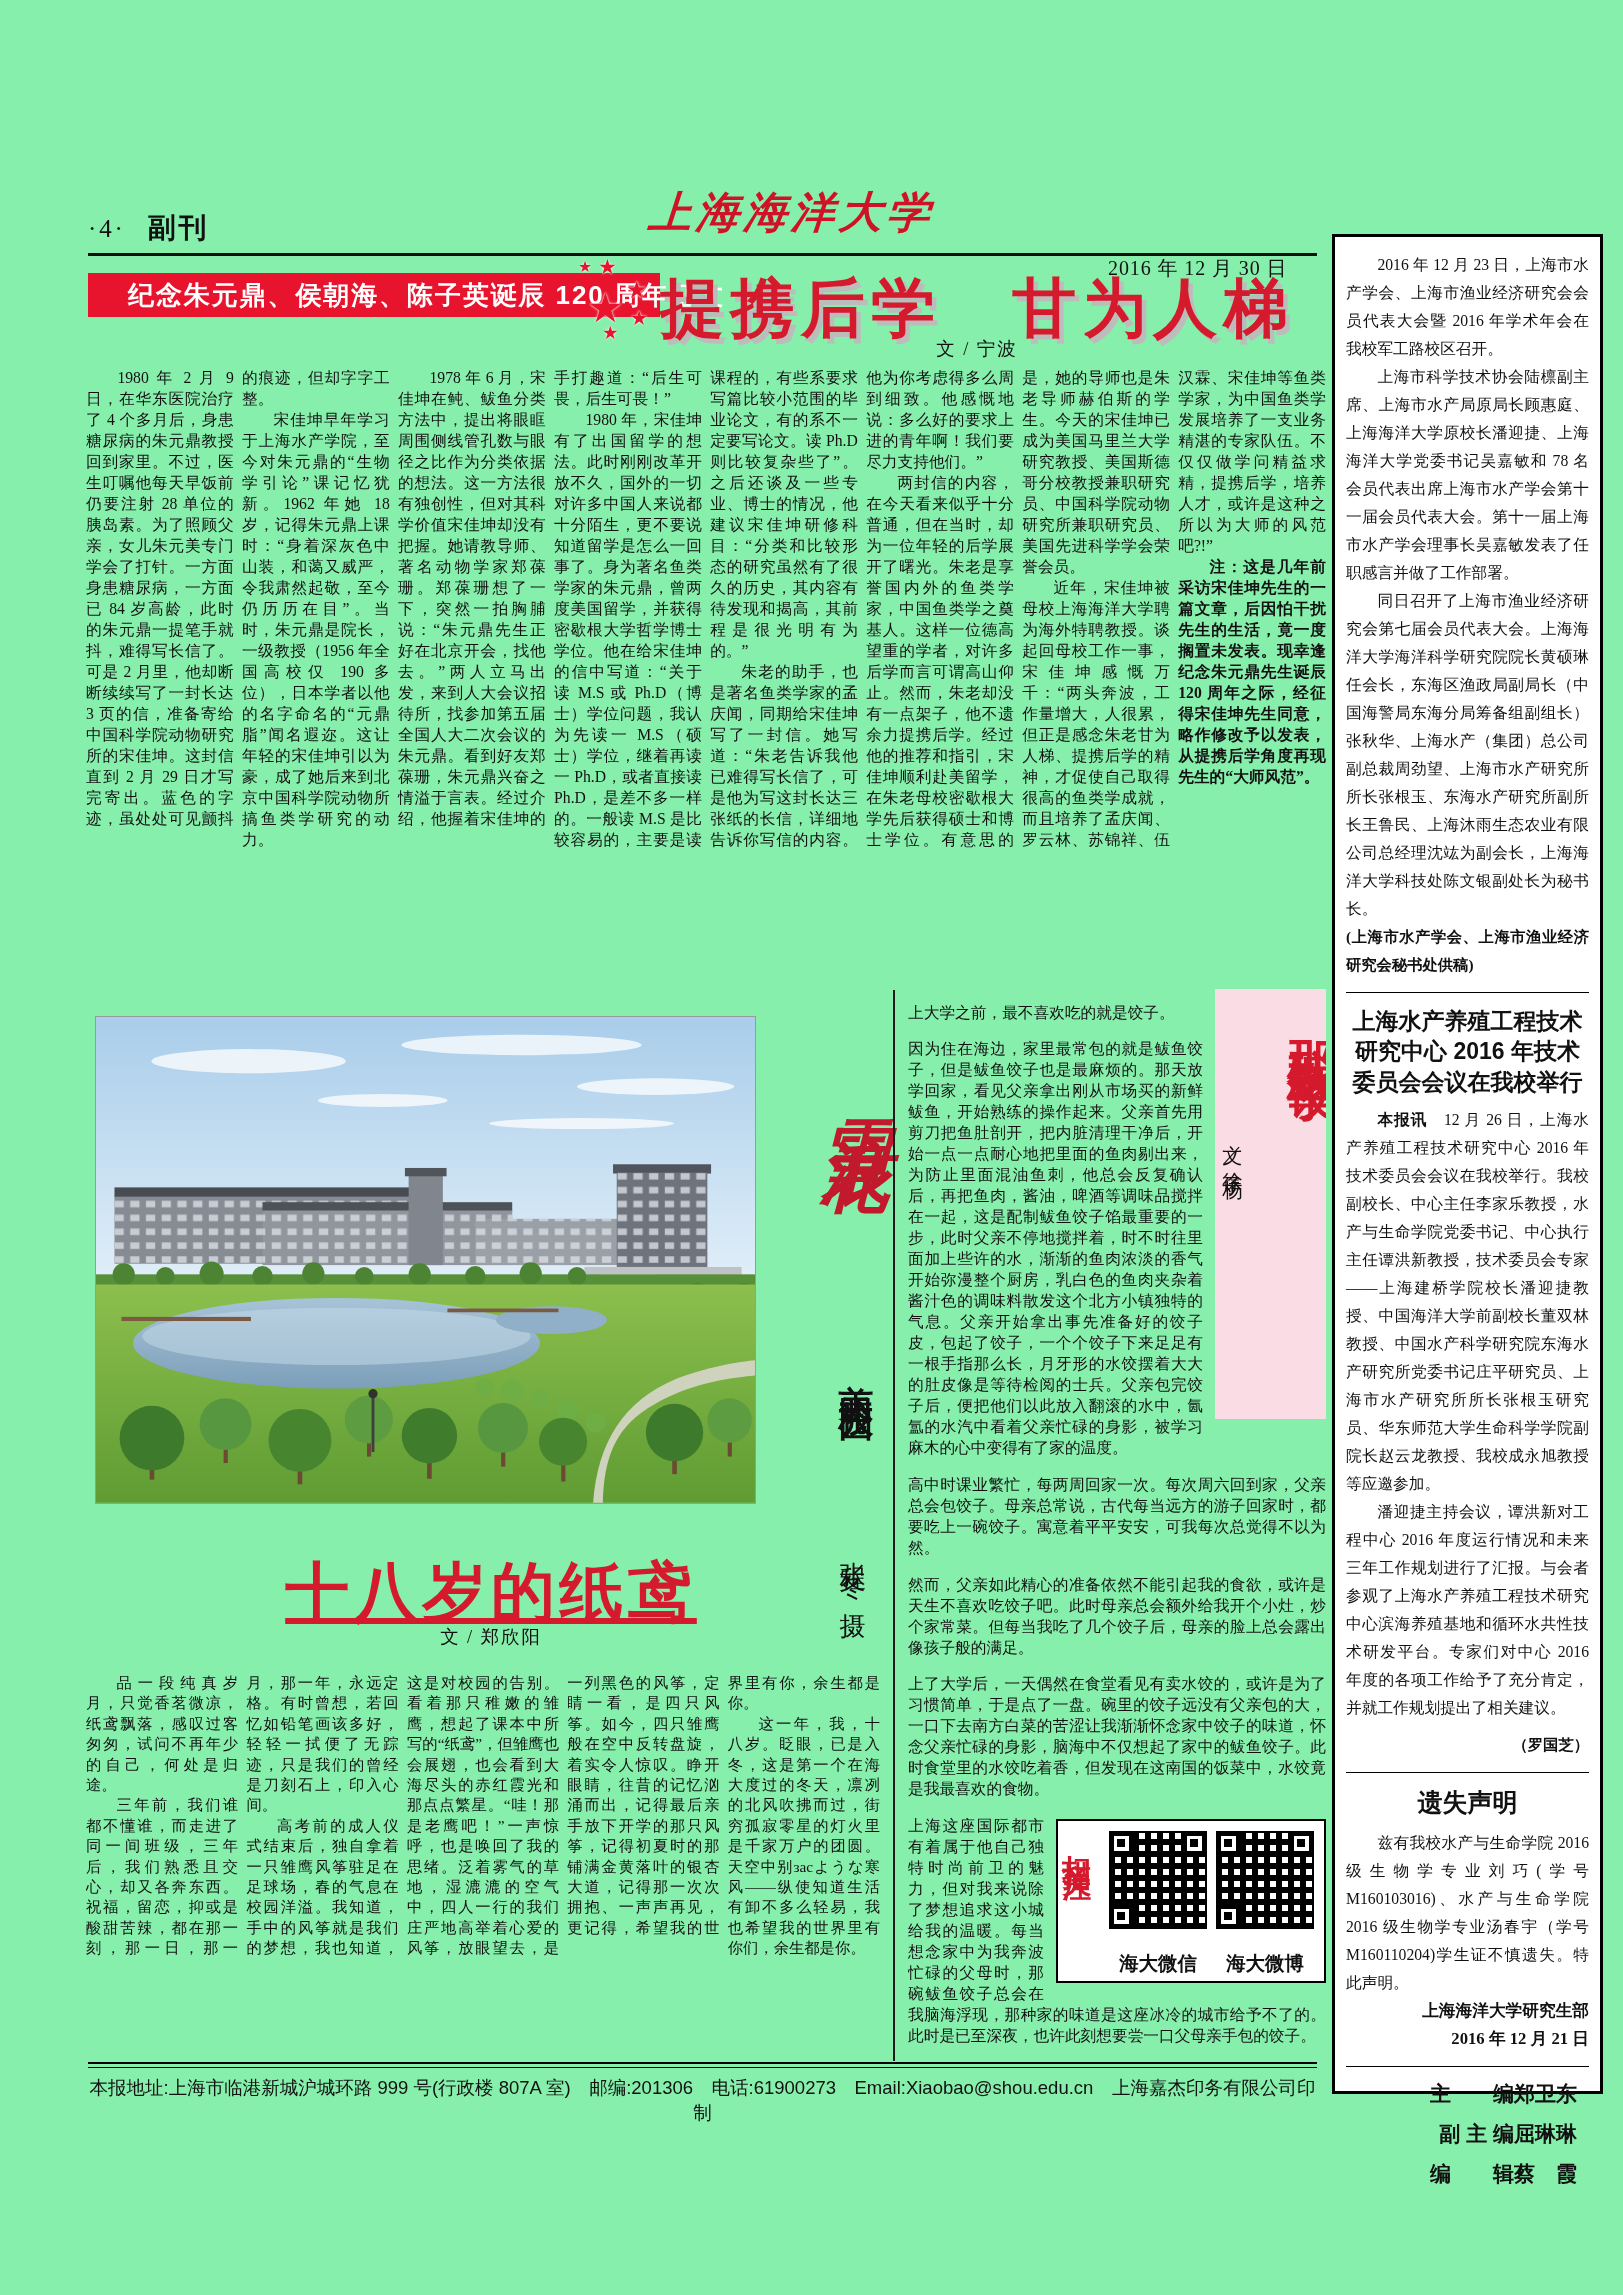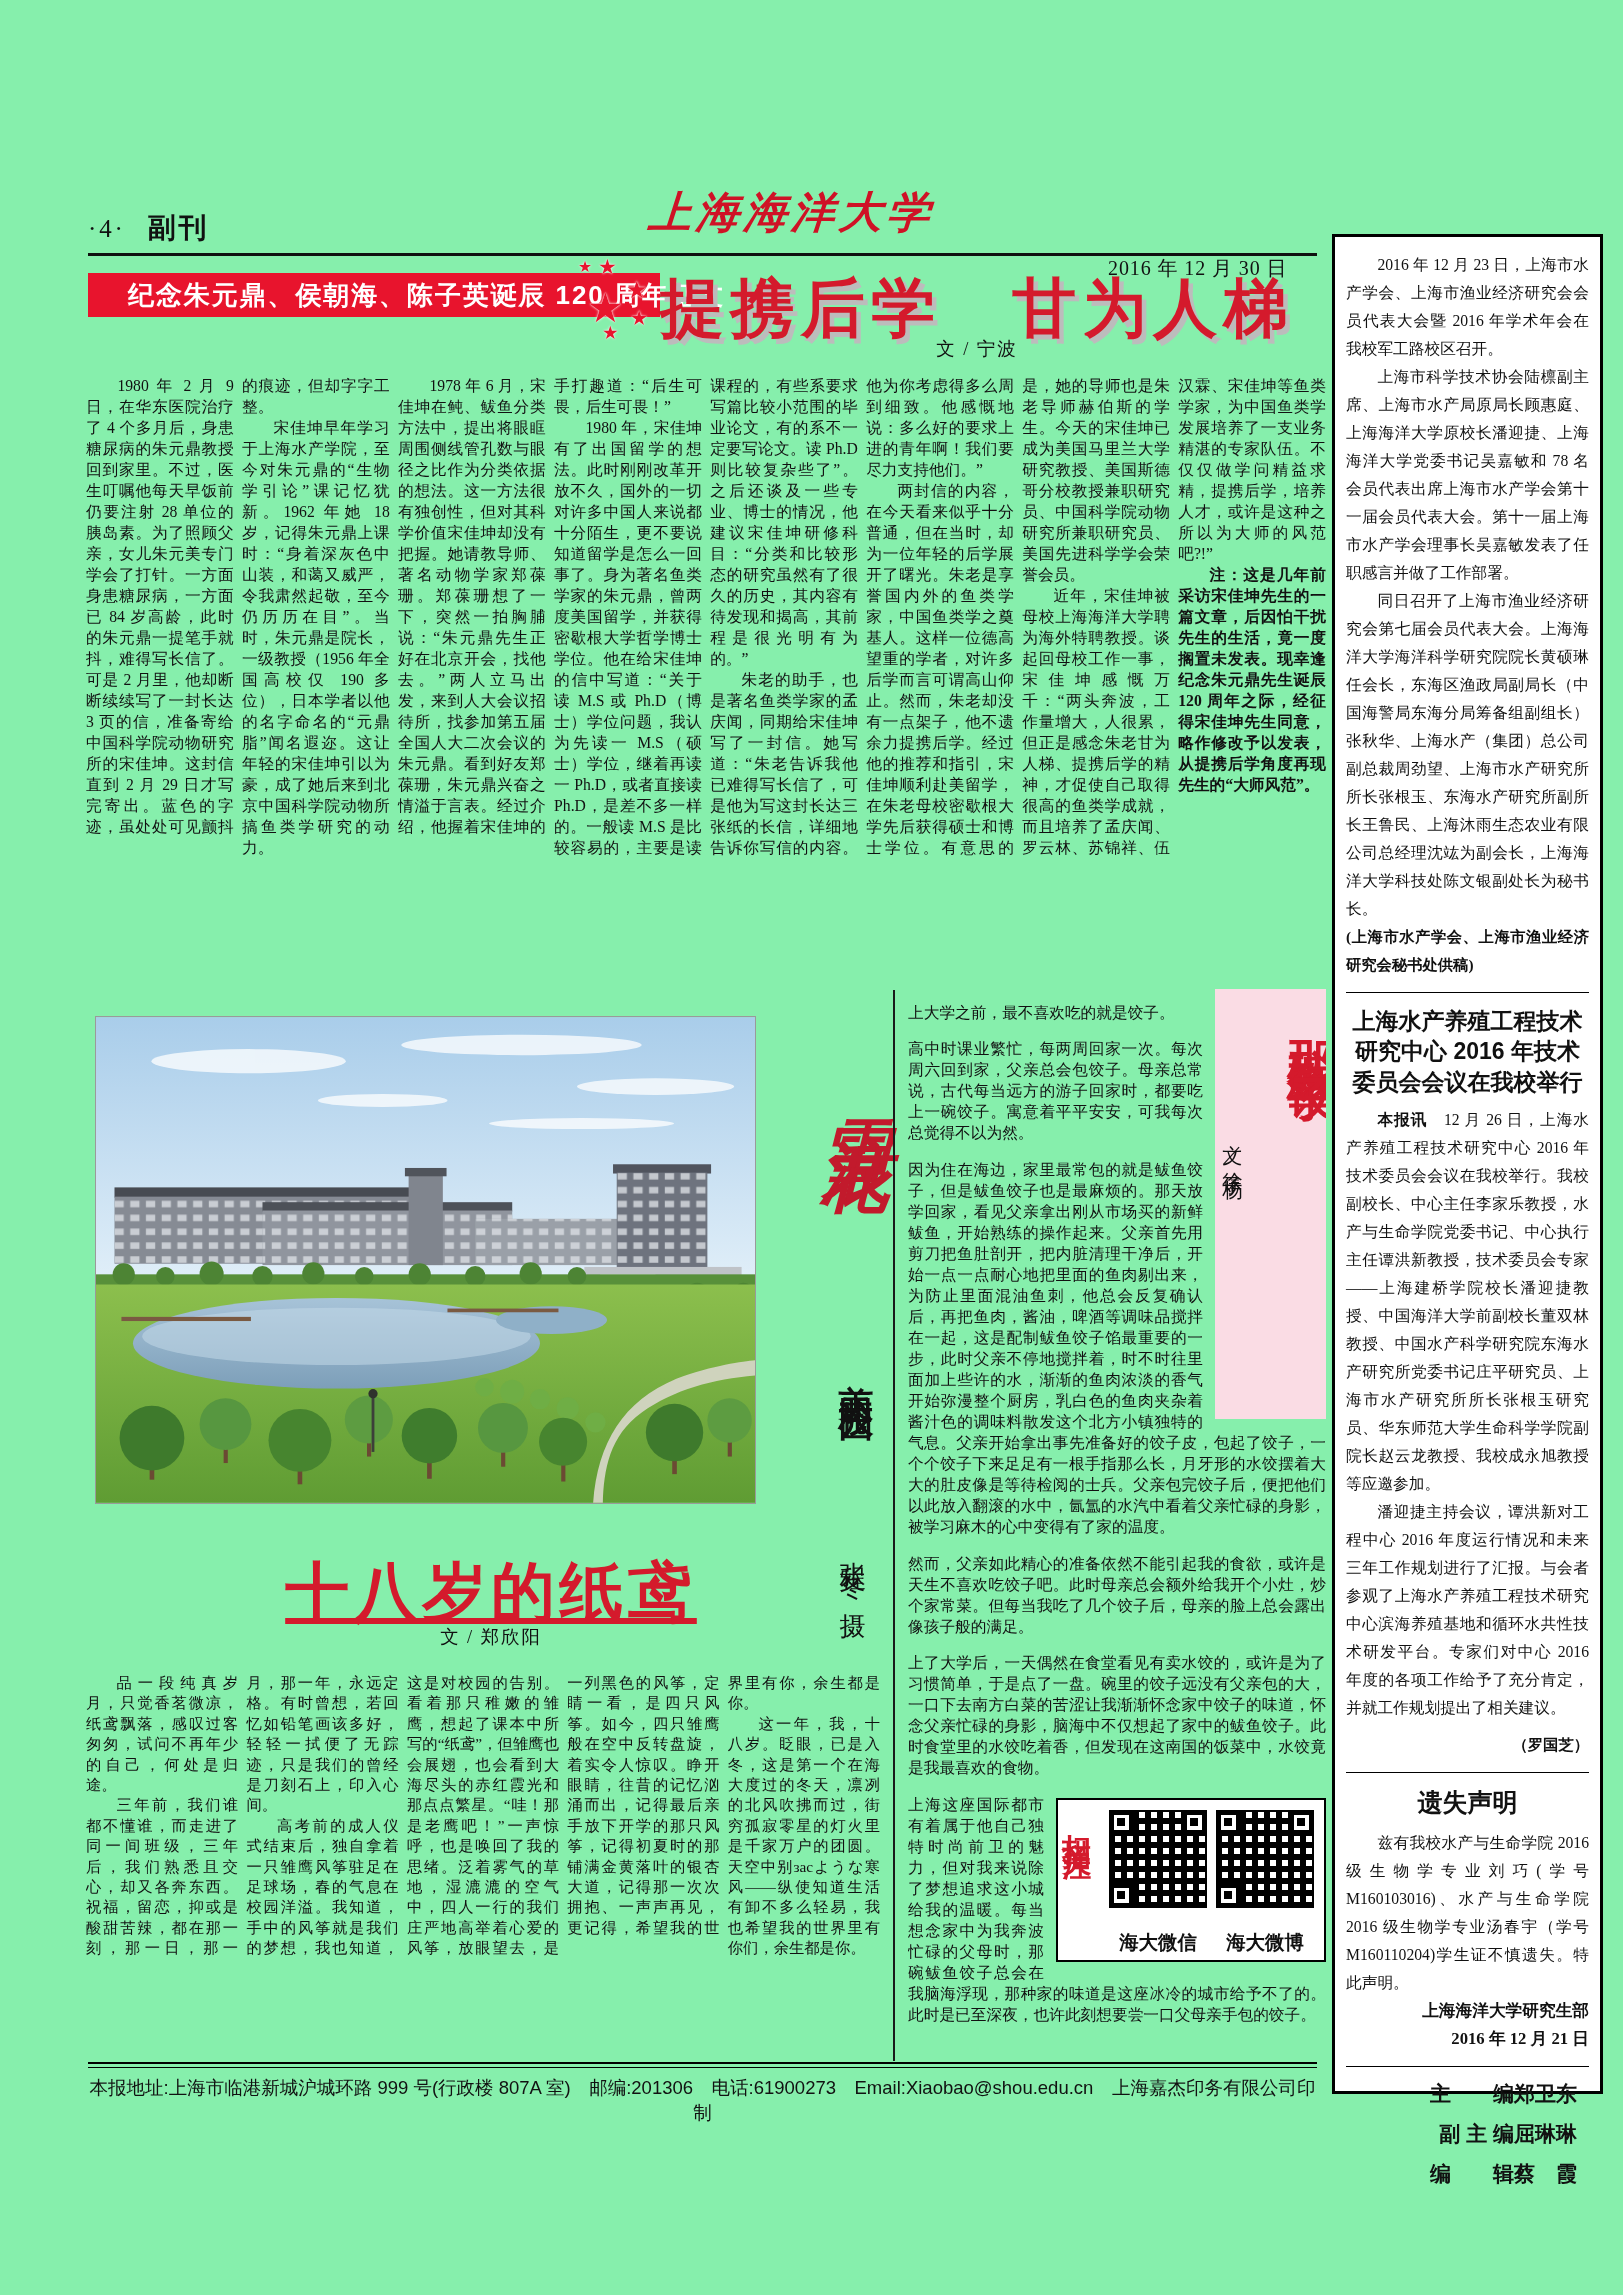--- a/index.html
+++ b/index.html
@@ -20,21 +20,21 @@
           font-weight:bold;font-size:26px;line-height:44px;padding-left:40px;letter-spacing:1.9px;white-space:nowrap;}
   .star{position:absolute;color:#e8142d;text-shadow:0 0 2.8px #fff,0 0 0.9px #fff;line-height:1;}
   .star::before{content:'★';}
 
   
   .headline{font-family:"Liberation Sans","DejaVu Sans",sans-serif;font-weight:bold;
             font-size:64px;color:#d41a2c;letter-spacing:6.5px;text-align:center;white-space:nowrap;
             text-shadow:4.6px 4.6px 0 #bcbcbc;}
   .byline{font-size:18.5px;text-align:center;letter-spacing:1.9px;}
   .body-cols{font-size:15.7px;line-height:21px;text-align:justify;column-gap:8.3px;column-fill:balance;}
-  .cols8{column-count:8;margin-top:8px;}
+  .cols8{column-count:8;}
   .cols5{column-count:5;margin-top:9px;}
   .body-cols p,.flow p{margin:0;text-indent:2em;}
   .note{font-weight:bold;}
 
   
   .photo{border:0.5px solid #9a9a9a;}
 
   
   .vert{writing-mode:vertical-rl;text-orientation:upright;white-space:nowrap;}
   .cap-title{font-size:69px;color:#c21a2c;font-weight:bold;font-style:italic;letter-spacing:13px;}
@@ -230,22 +230,22 @@
   <div class="abs vert cap-credit" style="left:835px;top:1541px;height:157px;">张程冬　摄</div>
 
   <div class="abs divider-v" style="left:893px;top:990px;height:1071px;"></div>
 
   <div class="abs jz-flow" style="left:908px;top:986px;width:418px;height:1076px;overflow:hidden;">
     <div class="jz-title-block">
       <div class="jz-title vert">那碗鲅鱼饺子</div>
       <div class="jz-byline vert">文／徐子杨</div>
     </div>
     <p>上大学之前，最不喜欢吃的就是饺子。</p>
+    <p>因为住在海边，家里最常包的就是鲅鱼饺子，但是鲅鱼饺子也是最麻烦的。那天放学回家，看见父亲拿出刚从市场买的新鲜鲅鱼，开始熟练的操作起来。父亲首先用剪刀把鱼肚剖开，把内脏清理干净后，开始一点一点耐心地把里面的鱼肉剔出来，为防止里面混油鱼刺，他总会反复确认后，再把鱼肉，酱油，啤酒等调味品搅拌在一起，这是配制鲅鱼饺子馅最重要的一步，此时父亲不停地搅拌着，时不时往里面加上些许的水，渐渐的鱼肉浓淡的香气开始弥漫整个厨房，乳白色的鱼肉夹杂着酱汁色的调味料散发这个北方小镇独特的气息。父亲开始拿出事先准备好的饺子皮，包起了饺子，一个个饺子下来足足有一根手指那么长，月牙形的水饺摆着大大的肚皮像是等待检阅的士兵。父亲包完饺子后，便把他们以此放入翻滚的水中，氤氲的水汽中看着父亲忙碌的身影，被学习麻木的心中变得有了家的温度。</p>
     <p>高中时课业繁忙，每两周回家一次。每次周六回到家，父亲总会包饺子。母亲总常说，古代每当远方的游子回家时，都要吃上一碗饺子。寓意着平平安安，可我每次总觉得不以为然。</p>
-    <p>因为住在海边，家里最常包的就是鲅鱼饺子，但是鲅鱼饺子也是最麻烦的。那天放学回家，看见父亲拿出刚从市场买的新鲜鲅鱼，开始熟练的操作起来。父亲首先用剪刀把鱼肚剖开，把内脏清理干净后，开始一点一点耐心地把里面的鱼肉剔出来，为防止里面混油鱼刺，他总会反复确认后，再把鱼肉，酱油，啤酒等调味品搅拌在一起，这是配制鲅鱼饺子馅最重要的一步，此时父亲不停地搅拌着，时不时往里面加上些许的水，渐渐的鱼肉浓淡的香气开始弥漫整个厨房，乳白色的鱼肉夹杂着酱汁色的调味料散发这个北方小镇独特的气息。父亲开始拿出事先准备好的饺子皮，包起了饺子，一个个饺子下来足足有一根手指那么长，月牙形的水饺摆着大大的肚皮像是等待检阅的士兵。父亲包完饺子后，便把他们以此放入翻滚的水中，氤氲的水汽中看着父亲忙碌的身影，被学习麻木的心中变得有了家的温度。</p>
     <p>然而，父亲如此精心的准备依然不能引起我的食欲，或许是天生不喜欢吃饺子吧。此时母亲总会额外给我开个小灶，炒个家常菜。但每当我吃了几个饺子后，母亲的脸上总会露出像孩子般的满足。</p>
     <p>上了大学后，一天偶然在食堂看见有卖水饺的，或许是为了习惯简单，于是点了一盘。碗里的饺子远没有父亲包的大，一口下去南方白菜的苦涩让我渐渐怀念家中饺子的味道，怀念父亲忙碌的身影，脑海中不仅想起了家中的鲅鱼饺子。此时食堂里的水饺吃着香，但发现在这南国的饭菜中，水饺竟是我最喜欢的食物。</p>
     <div class="qr-box">
       <div class="qr-label vert">扫描关注</div>
       <div class="qr" style="left:51px;">
         <span class="f tl"></span>
         <span class="f tr"></span>
         <span class="f bl"></span>
       </div>
       <div class="qr" style="left:158px;">

